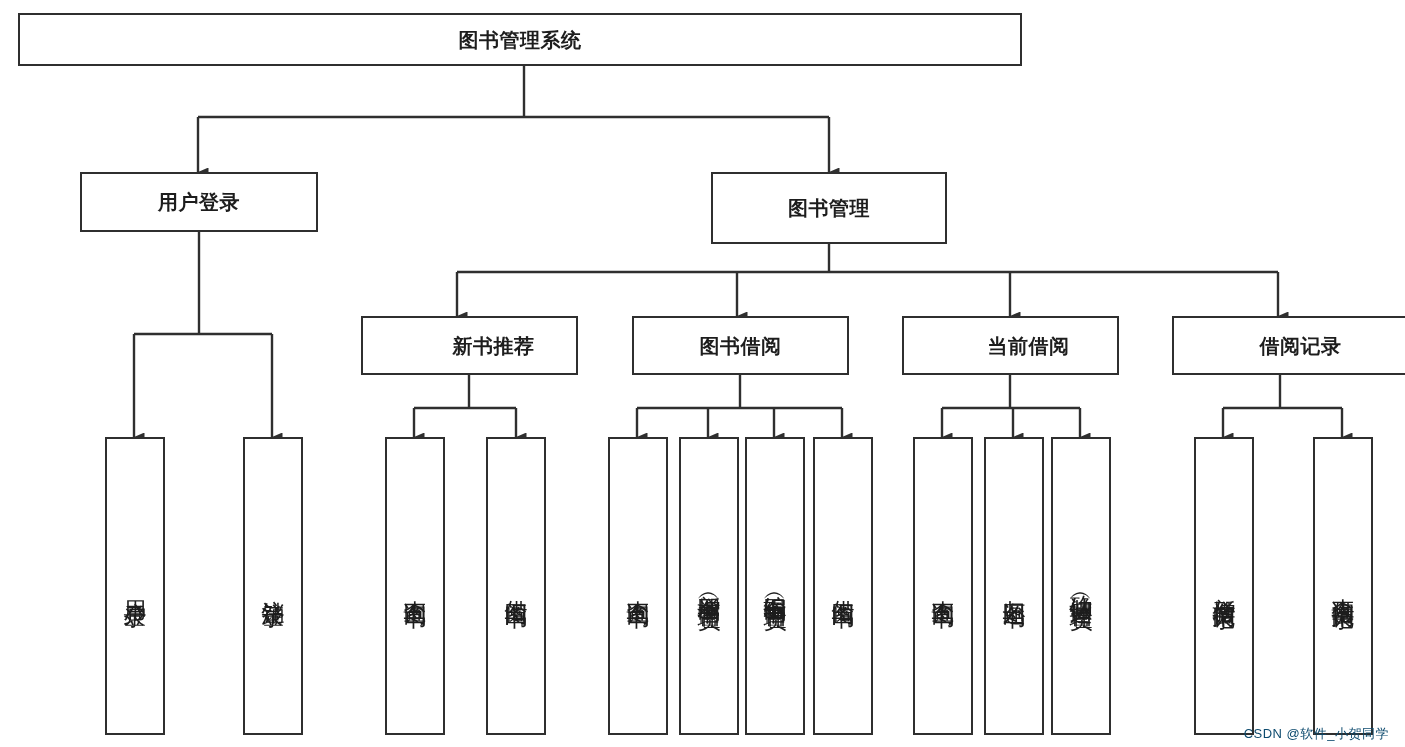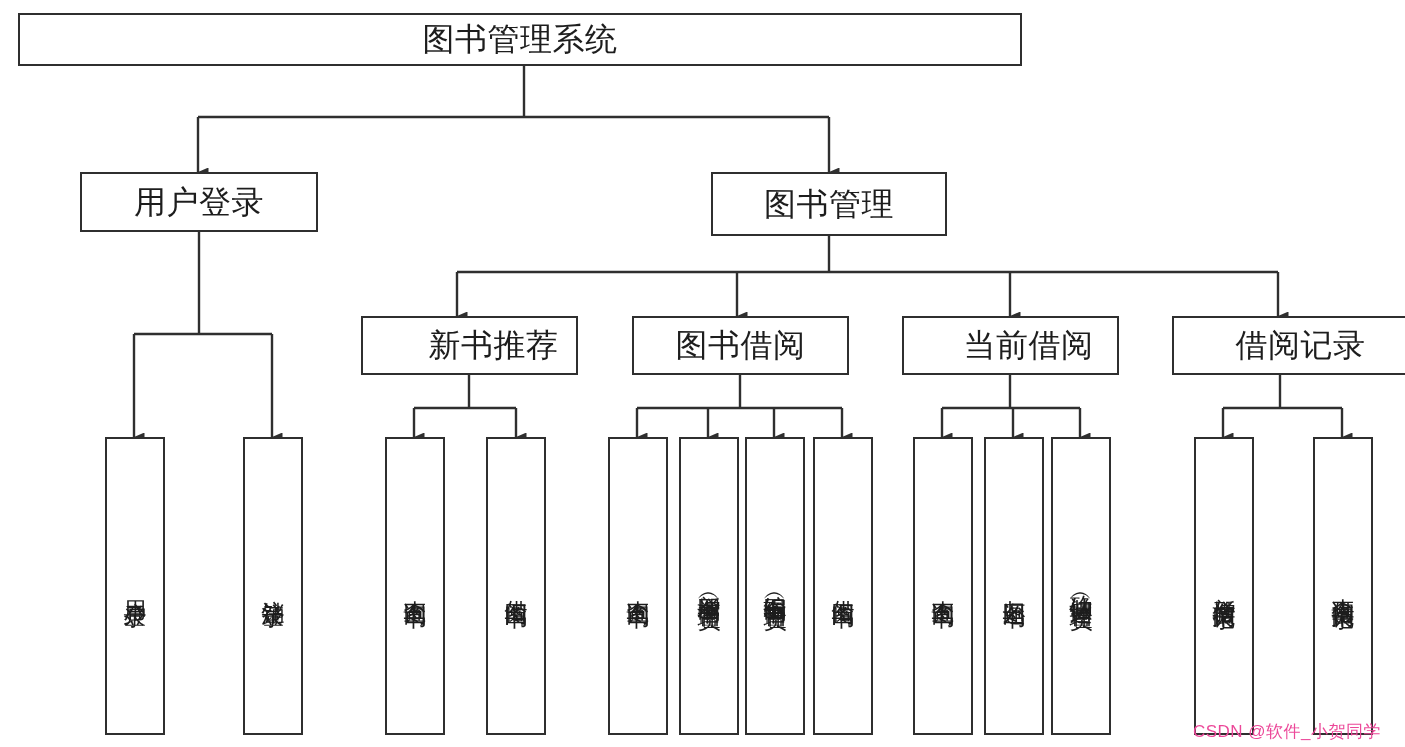--- a/index.html
+++ b/index.html
@@ -29,45 +29,46 @@
     position: absolute;
     box-sizing: border-box;
     border: 2.2px solid #2f2f2f;
     background: #ffffff;
     display: flex;
     align-items: center;
     justify-content: center;
     color: #1d1d1d;
   }
   .node-h {
-    font-size: 32px;
+    font-size: 20px;
     letter-spacing: 0.5px;
     line-height: 1.2;
     white-space: nowrap;
+    font-weight: bold;
   }
   .node-v {
     align-items: center;
     justify-content: center;
   }
   .vtext {
     writing-mode: vertical-rl;
     text-orientation: upright;
     font-size: 23px;
     line-height: 1.18;
     letter-spacing: 2px;
     color: #1d1d1d;
     text-align: center;
     white-space: nowrap;
   }
   #watermark {
     position: absolute;
-    right: 24px;
+    right: 16px;
     bottom: 4px;
-    font-size: 17px;
-    color: #ec4899;
+    font-size: 13px;
+    color: #0c4a6e;
     letter-spacing: 0.5px;
     white-space: nowrap;
   }
 </style>
 </head>
 <body>
 
 <div id="canvas">
 
   <svg id="wires" viewBox="0 0 1405 747" xmlns="http://www.w3.org/2000/svg">
@@ -113,21 +114,21 @@
       </g>
   </svg>
 
   <div class="node node-h" style="left: 18px; top: 13px; width: 1004px; height: 53px;">
     <span>图书管理系统</span>
   </div>
 
   <div class="node node-h" style="left: 80px; top: 172px; width: 238px; height: 60px;">
     <span>用户登录</span>
   </div>
-  <div class="node node-h" style="left: 711px; top: 172px; width: 236px; height: 64px; text-align: center;">
+  <div class="node node-h" style="left: 711px; top: 172px; width: 236px; height: 72px; text-align: center;">
     <span>图书管理</span>
   </div>
 
   <div class="node node-h" style="left: 361px; top: 316px; width: 217px; height: 59px; padding-left: 48px;">
     <span>新书推荐</span>
   </div>
   <div class="node node-h" style="left: 632px; top: 316px; width: 217px; height: 59px;">
     <span>图书借阅</span>
   </div>
   <div class="node node-h" style="left: 902px; top: 316px; width: 217px; height: 59px; padding-left: 36px;">

